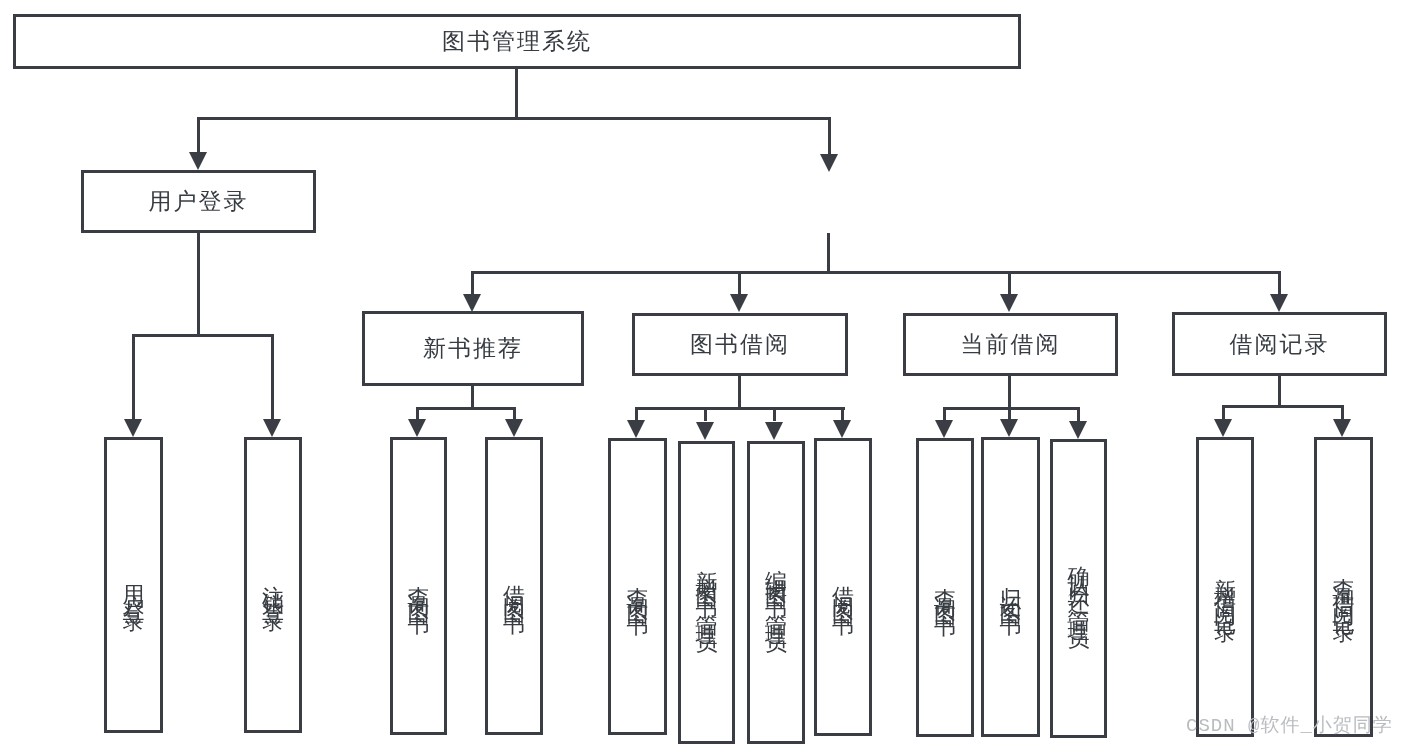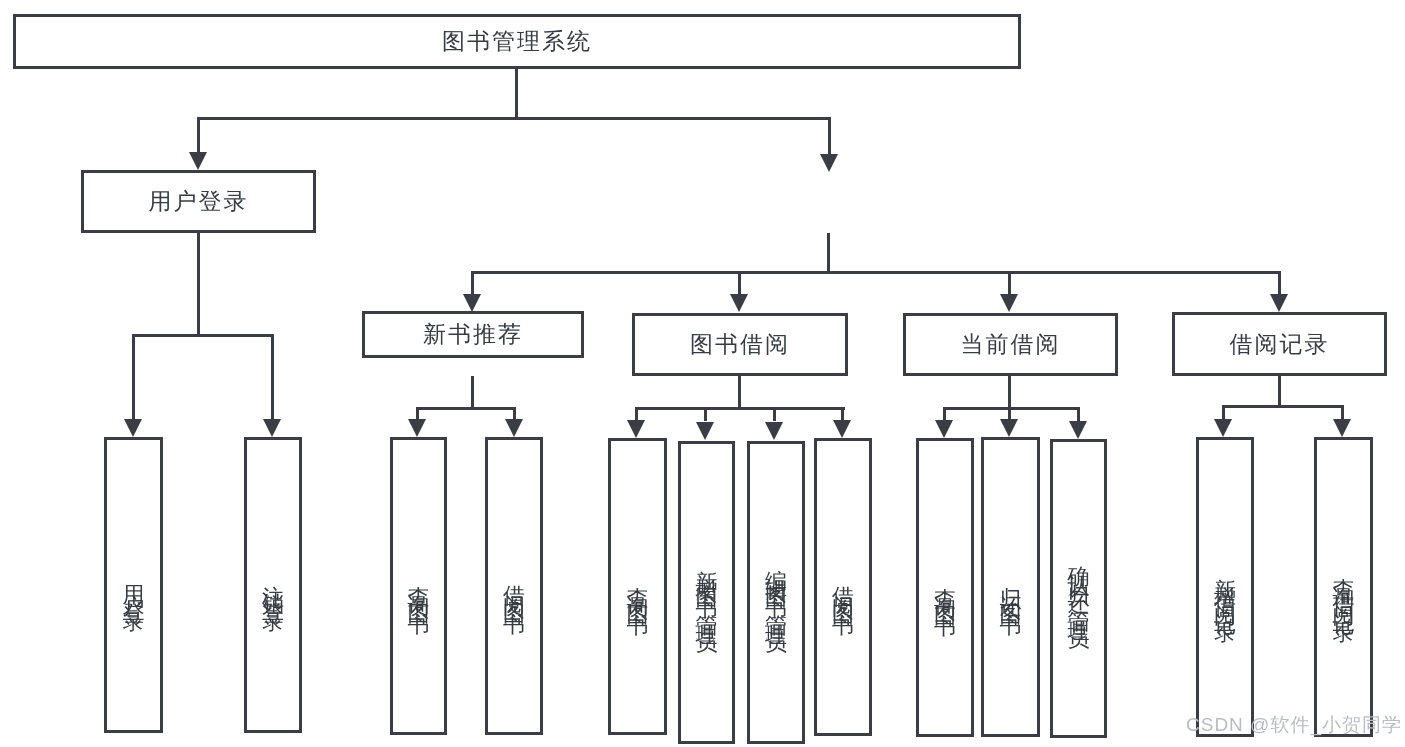--- a/index.html
+++ b/index.html
@@ -29,21 +29,21 @@
     font-size:22px;letter-spacing:9px;
   }
   .line{position:absolute;background:var(--line);z-index:1;}
   .arr{
     position:absolute;width:0;height:0;z-index:1;
     border-left:9px solid transparent;border-right:9px solid transparent;
     border-top:18px solid var(--line);
   }
   .watermark{
     position:absolute;color:var(--wm);font-size:19px;letter-spacing:1px;
-    z-index:3;white-space:nowrap;
+    z-index:3;white-space:nowrap;font-family:Liberation Mono, monospace;
   }
 </style>
 </head>
 <body>
 
 <div id="canvas">
 
   <div class="box" style="left:13px;top:14px;width:1008px;height:55px">
     <span class="lbl">图书管理系统</span>
   </div>
@@ -70,21 +70,21 @@
   <div class="line" style="left:471px;top:271px;width:810px;height:3px"></div>
   <div class="line" style="left:471px;top:271px;width:3px;height:25px"></div>
   <div class="arr" style="left:463px;top:294px"></div>
   <div class="line" style="left:738px;top:271px;width:3px;height:25px"></div>
   <div class="arr" style="left:730px;top:294px"></div>
   <div class="line" style="left:1008px;top:271px;width:3px;height:25px"></div>
   <div class="arr" style="left:1000px;top:294px"></div>
   <div class="line" style="left:1278px;top:271px;width:3px;height:25px"></div>
   <div class="arr" style="left:1270px;top:294px"></div>
 
-  <div class="box" style="left:362px;top:311px;width:222px;height:47px">
+  <div class="box" style="left:362px;top:311px;width:222px;height:75px">
     <span class="lbl">新书推荐</span>
   </div>
   <div class="box" style="left:632px;top:313px;width:216px;height:63px">
     <span class="lbl">图书借阅</span>
   </div>
   <div class="box" style="left:903px;top:313px;width:215px;height:63px">
     <span class="lbl">当前借阅</span>
   </div>
   <div class="box" style="left:1172px;top:312px;width:215px;height:64px">
     <span class="lbl">借阅记录</span>

